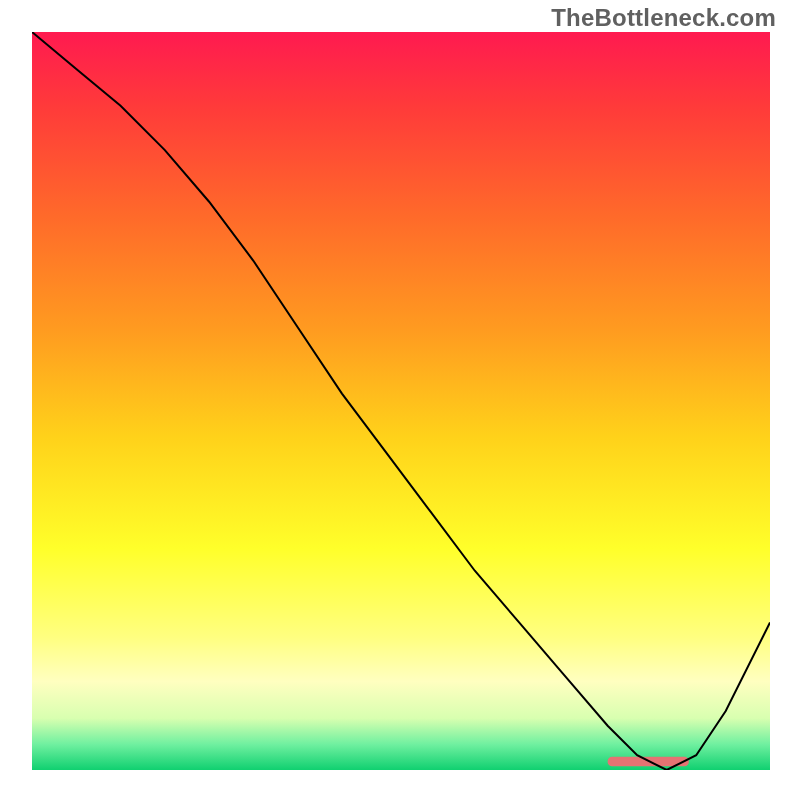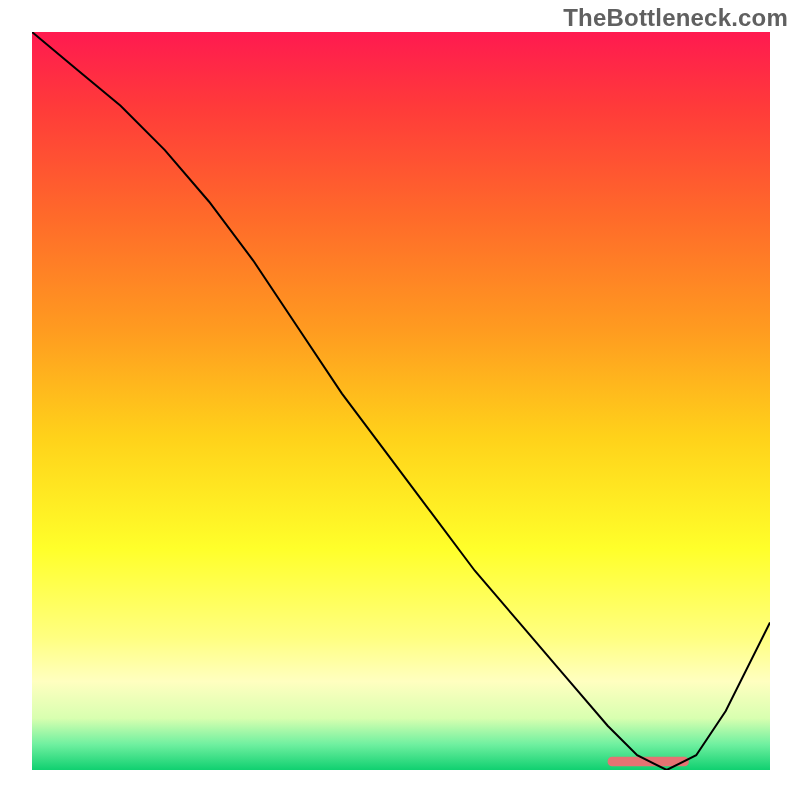--- a/index.html
+++ b/index.html
@@ -12,21 +12,21 @@
     overflow: hidden;
   }
   .canvas {
     position: relative;
     width: 800px;
     height: 800px;
   }
   .watermark {
     position: absolute;
     top: 4px;
-    right: 12px;
+    right: 24px;
     font-size: 24px;
     font-weight: 600;
     color: #606060;
     letter-spacing: 0.2px;
     user-select: none;
   }
   .plot-area {
     position: absolute;
     left: 32px;
     top: 32px;

